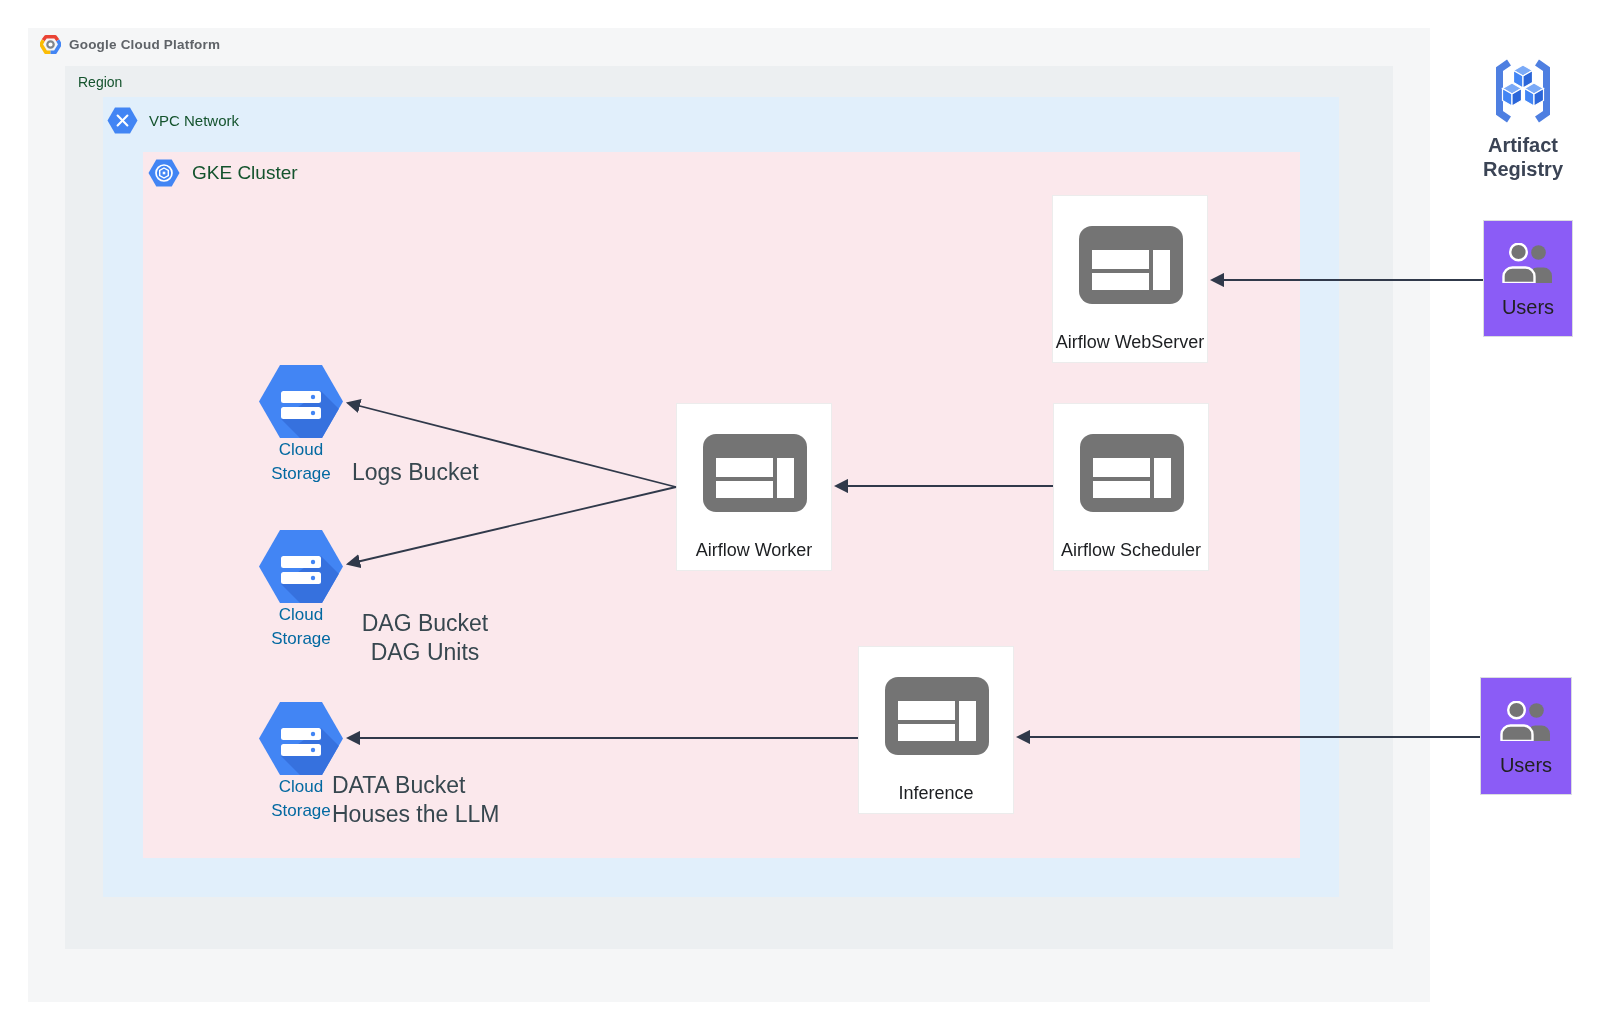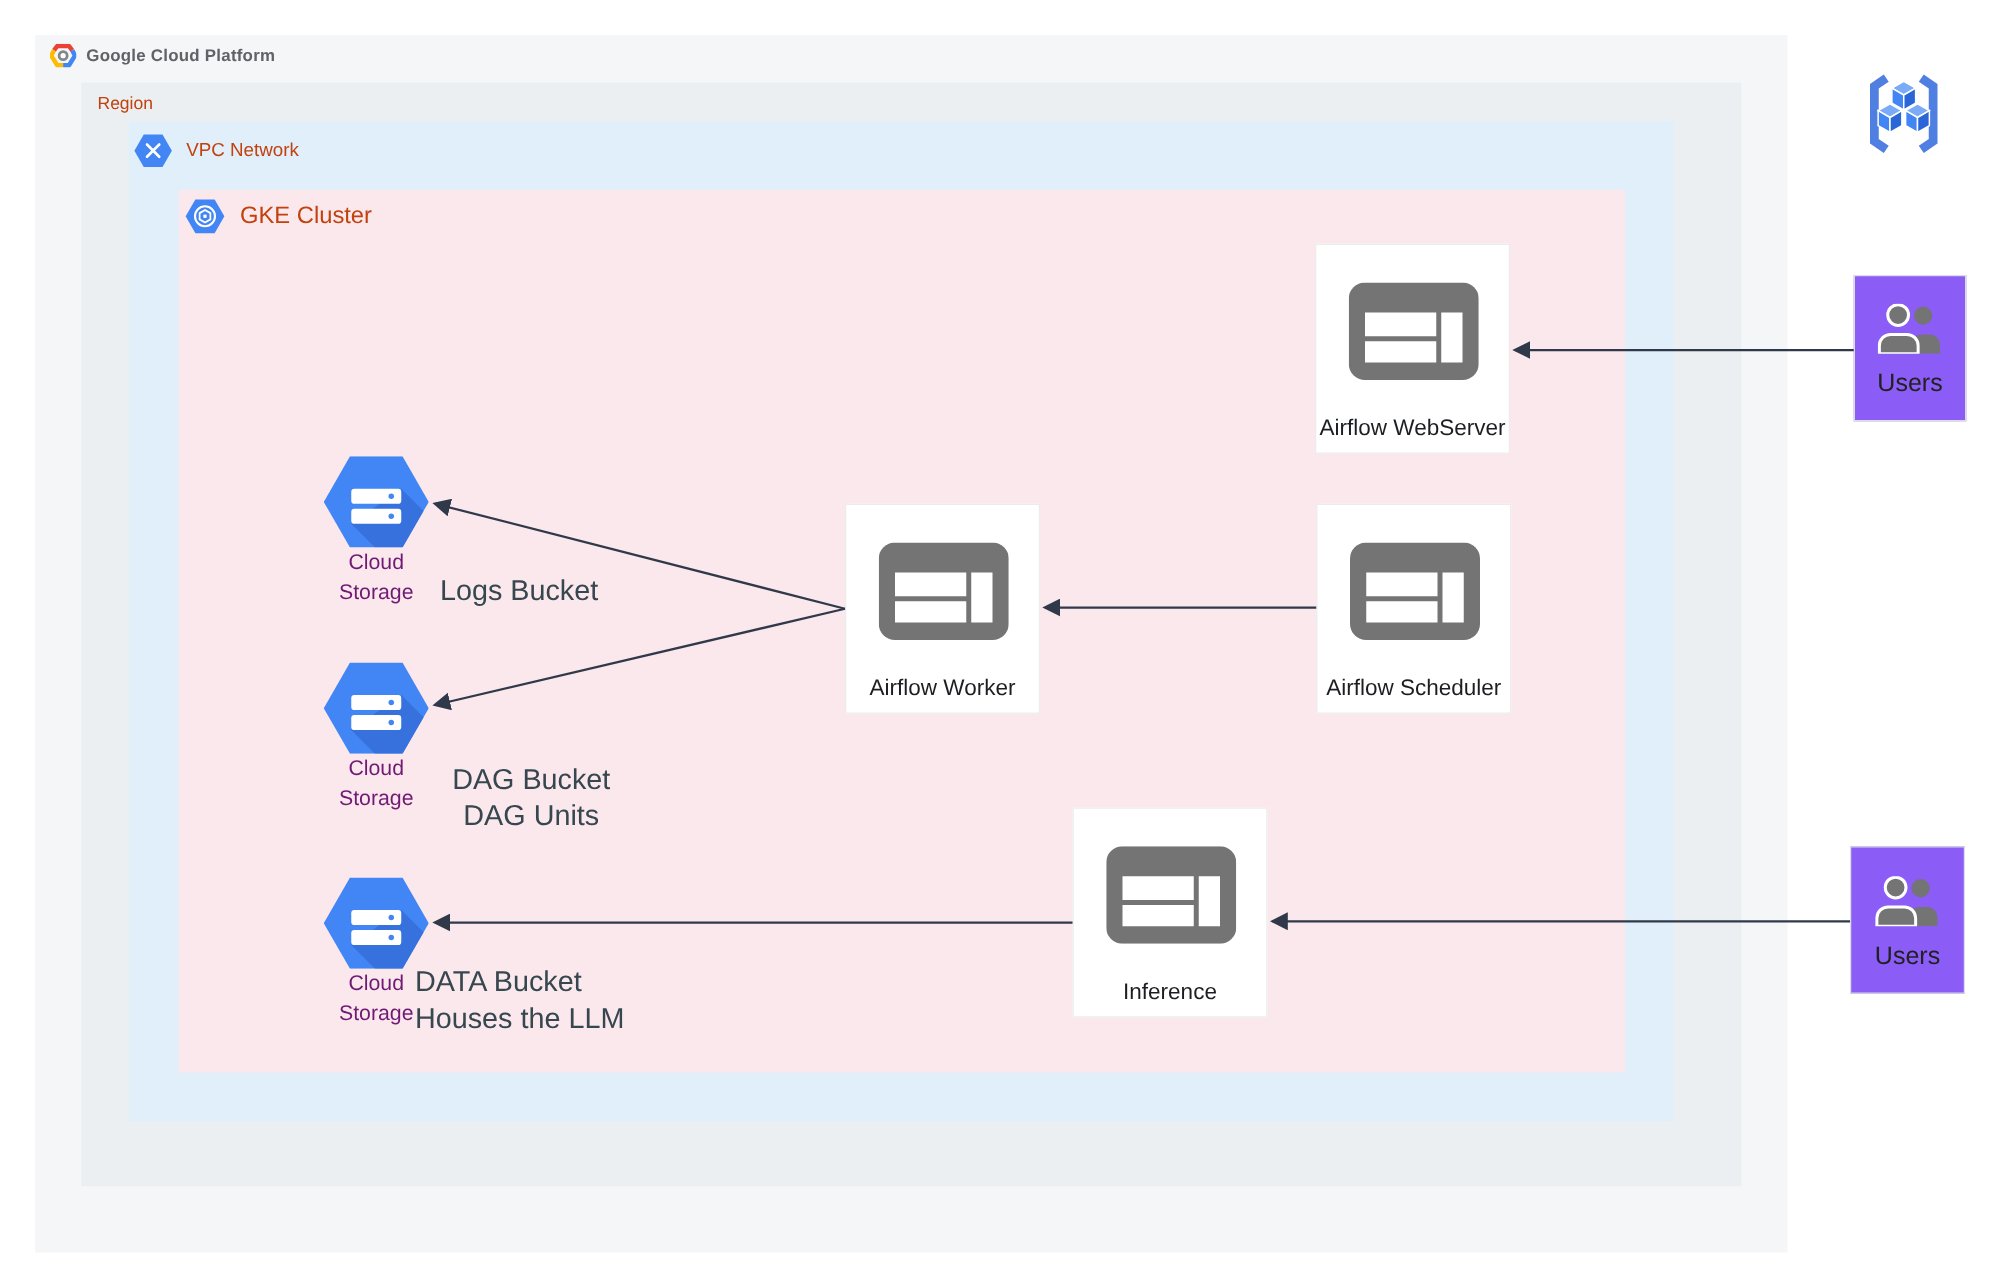--- a/index.html
+++ b/index.html
@@ -7,21 +7,21 @@
   #canvas{
     position:relative;width:1600px;height:1027px;overflow:hidden;
     font-family:"Liberation Sans",sans-serif;color:#202124;background:#ffffff;
   }
   .abs{position:absolute;}
   
   #frame{left:28px;top:28px;width:1402px;height:974px;background:#f5f6f7;}
   #region{left:65px;top:66px;width:1328px;height:883px;background:#eceff1;}
   #vpc{left:103px;top:97px;width:1236px;height:800px;background:#e1effb;}
   #gke{left:143px;top:152px;width:1157px;height:706px;background:#fbe8ec;}
-  .container-label{font-size:14px;color:#c2410c;}
+  .container-label{font-size:14px;color:#14532d;}
   #region-label{left:78px;top:74px;}
   #vpc-head{left:107px;top:105px;display:flex;align-items:center;gap:11px;}
   #vpc-head .container-label{font-size:15px;}
   #gke-head{left:148px;top:157px;display:flex;align-items:center;gap:12px;}
   #gke-head .container-label{font-size:19px;}
   
   #gcp-logo{left:40px;top:35px;display:flex;align-items:center;gap:8px;}
   #gcp-logo-text{font-size:13.5px;color:#5f6368;letter-spacing:.2px;font-weight:bold;}
   
   .node{background:#ffffff;border:1px solid #ececec;width:156px;height:168px;}
@@ -30,21 +30,21 @@
     font-size:18px;color:#1c1e21;white-space:nowrap;}
   #node-webserver{left:1052px;top:195px;}
   #node-worker{left:676px;top:403px;}
   #node-scheduler{left:1053px;top:403px;}
   #node-inference{left:858px;top:646px;}
   
   .hex-icon{width:84px;height:73px;}
   #storage-0{left:259px;top:365px;}
   #storage-1{left:259px;top:530px;}
   #storage-2{left:259px;top:702px;}
-  .storage-caption{width:120px;text-align:center;font-size:17px;line-height:23.5px;color:#701a75;}
+  .storage-caption{width:120px;text-align:center;font-size:17px;line-height:23.5px;color:#0369a1;}
   #storage-caption-0{left:241px;top:438px;}
   #storage-caption-1{left:241px;top:603px;}
   #storage-caption-2{left:241px;top:775px;}
   .annotation{font-size:23px;line-height:29px;color:#37474f;}
   #annotation-0{left:352px;top:458px;}
   #annotation-1{left:340px;top:609px;width:170px;text-align:center;}
   #annotation-2{left:332px;top:771px;width:200px;}
   
   #artifact-icon{left:1485px;top:58px;width:76px;height:66px;}
   #artifact-label{left:1453px;top:133px;width:140px;text-align:center;
@@ -210,20 +210,24 @@
       <polygon points="17.5,30.5 27,36 27,48 17.5,42.5" fill="#4285f4"></polygon>
       <polygon points="36.5,30.5 27,36 27,48 36.5,42.5" fill="#2b66d9"></polygon>
     </g>
 
     <g stroke="#ffffff" stroke-width="1.2">
       <polygon points="49,25 58.5,30.5 49,36 39.5,30.5" fill="#7baaf7"></polygon>
       <polygon points="39.5,30.5 49,36 49,48 39.5,42.5" fill="#4285f4"></polygon>
       <polygon points="58.5,30.5 49,36 49,48 58.5,42.5" fill="#2b66d9"></polygon>
     </g>
   </svg>
+  <div id="artifact-label" class="abs">
+    <div>Artifact</div>
+    <div>Registry</div>
+  </div>
 
   <div id="users-top" class="abs users-box">
     <svg class="users-icon">
         <use href="#sym-users"></use>
       </svg>
     <div class="users-label">Users</div>
   </div>
   <div id="users-bottom" class="abs users-box">
     <svg class="users-icon">
         <use href="#sym-users"></use>

